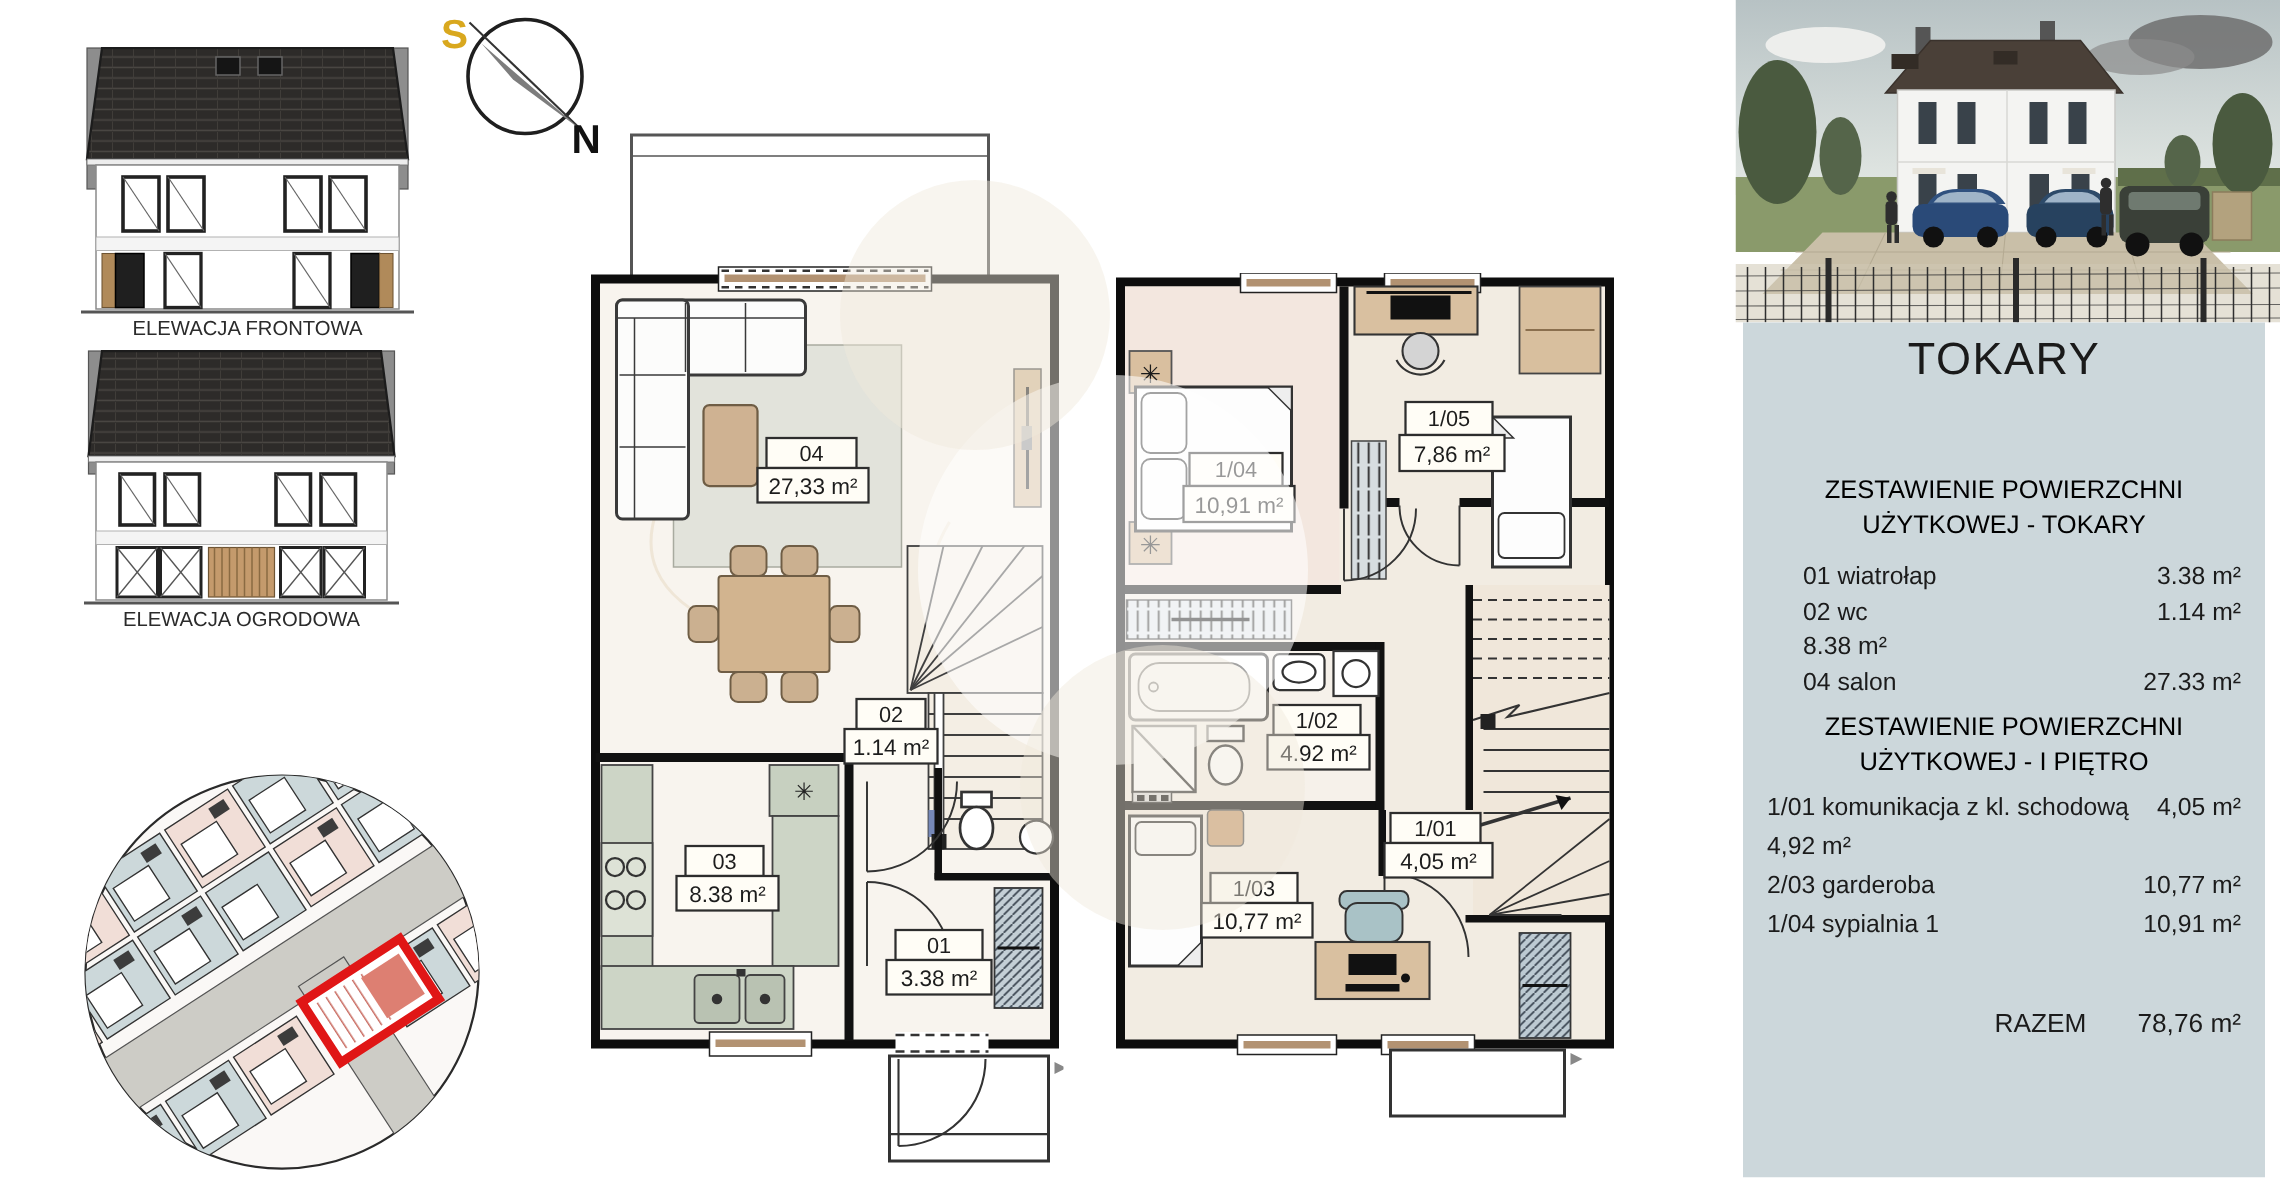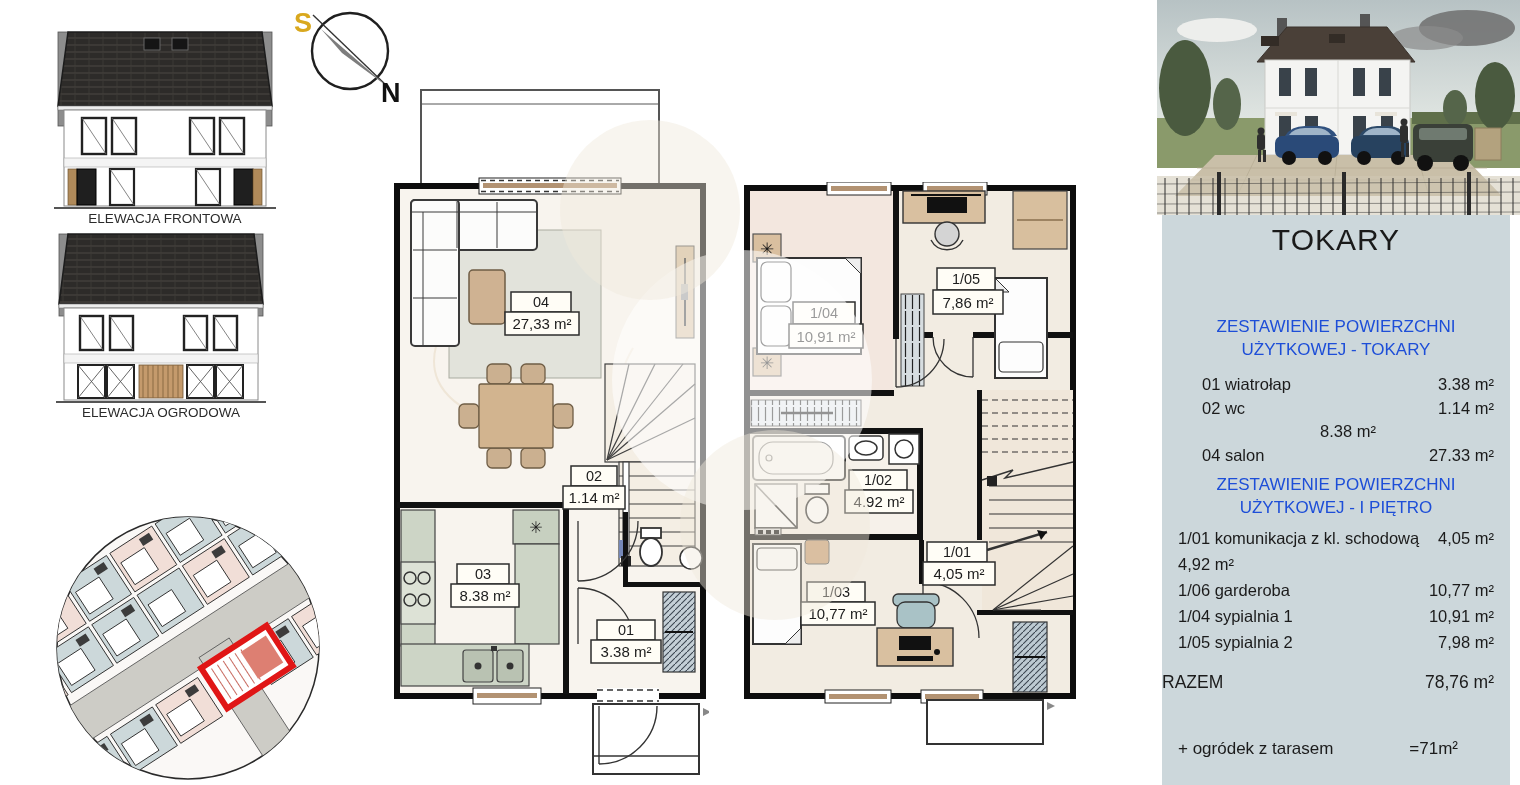--- a/index.html
+++ b/index.html
@@ -5,28 +5,28 @@
   html,body{margin:0;padding:0;background:#ffffff;}
   #stage{position:relative;width:1520px;height:785px;background:#ffffff;overflow:hidden;
          font-family:"Liberation Sans",sans-serif;color:#1b1b1b;}
   .abs{position:absolute;}
   svg text{font-family:"Liberation Sans",sans-serif;}
 
   
   .panel{position:absolute;left:1162px;top:215px;width:348px;height:700px;background:#ccd7db;}
   .panel-title{position:absolute;top:8px;left:0;width:100%;text-align:center;
                font-size:30px;letter-spacing:1px;color:#1a1a1a;}
-  .sec-head{position:absolute;left:0;width:100%;text-align:center;font-size:17px;line-height:23px;color:#1d4ed8;}
+  .sec-head{position:absolute;left:0;width:100%;text-align:center;font-size:17px;line-height:23px;color:#000000;}
   .rows{position:absolute;left:0;width:100%;}
-  .rowA{display:flex;padding:0 16px 0 40px;font-size:16.5px;line-height:23.5px;justify-content:center;}
+  .rowA{display:flex;padding:0 16px 0 40px;font-size:16.5px;line-height:23.5px;}
   .rowB{display:flex;padding:0 16px 0 16px;font-size:16.5px;line-height:26px;}
   .rowA .lbl,.rowB .lbl{flex:1;white-space:nowrap;}
   .rowA .val,.rowB .val{text-align:right;white-space:nowrap;}
-  .total-row{position:absolute;top:457px;left:0;width:100%;display:flex;justify-content:space-between;
-             gap:20px;padding-right:16px;box-sizing:border-box;font-size:17.5px;}
+  .total-row{position:absolute;top:457px;left:0;width:100%;display:flex;justify-content:flex-end;
+             gap:34px;padding-right:16px;box-sizing:border-box;font-size:17.5px;}
   .garden-row{position:absolute;top:524px;left:0;width:100%;display:flex;
               padding:0 52px 0 16px;box-sizing:border-box;font-size:17px;}
   .garden-row .val{margin-left:auto;}
 
   
   .wm{position:absolute;border-radius:50%;background:rgba(255,255,255,0.55);pointer-events:none;}
   .wm2{position:absolute;border-radius:50%;background:rgba(240,233,220,0.45);pointer-events:none;}
 </style>
 </head>
 <body>
@@ -746,37 +746,29 @@
 
     <div class="rows" style="top:310px;">
       <div class="rowB">
         <span class="lbl">1/01 komunikacja z kl. schodową</span>
         <span class="val">4,05 m²</span>
       </div>
       <div class="rowB">
         <span class="val">4,92 m²</span>
       </div>
       <div class="rowB">
-        <span class="lbl">1/06 garderoba</span>
+        <span class="lbl">2/03 garderoba</span>
         <span class="val">10,77 m²</span>
       </div>
       <div class="rowB">
         <span class="lbl">1/04 sypialnia 1</span>
         <span class="val">10,91 m²</span>
       </div>
-      <div class="rowB">
-        <span class="lbl">1/05 sypialnia 2</span>
-        <span class="val">7,98 m²</span>
-      </div>
     </div>
 
     <div class="total-row">
       <span>RAZEM</span>
       <span>78,76 m²</span>
     </div>
 
-    <div class="garden-row">
-      <span>+ ogródek z tarasem</span>
-      <span class="val">=71m²</span>
-    </div>
   </div>
 
 </div>
 
 </body></html>

